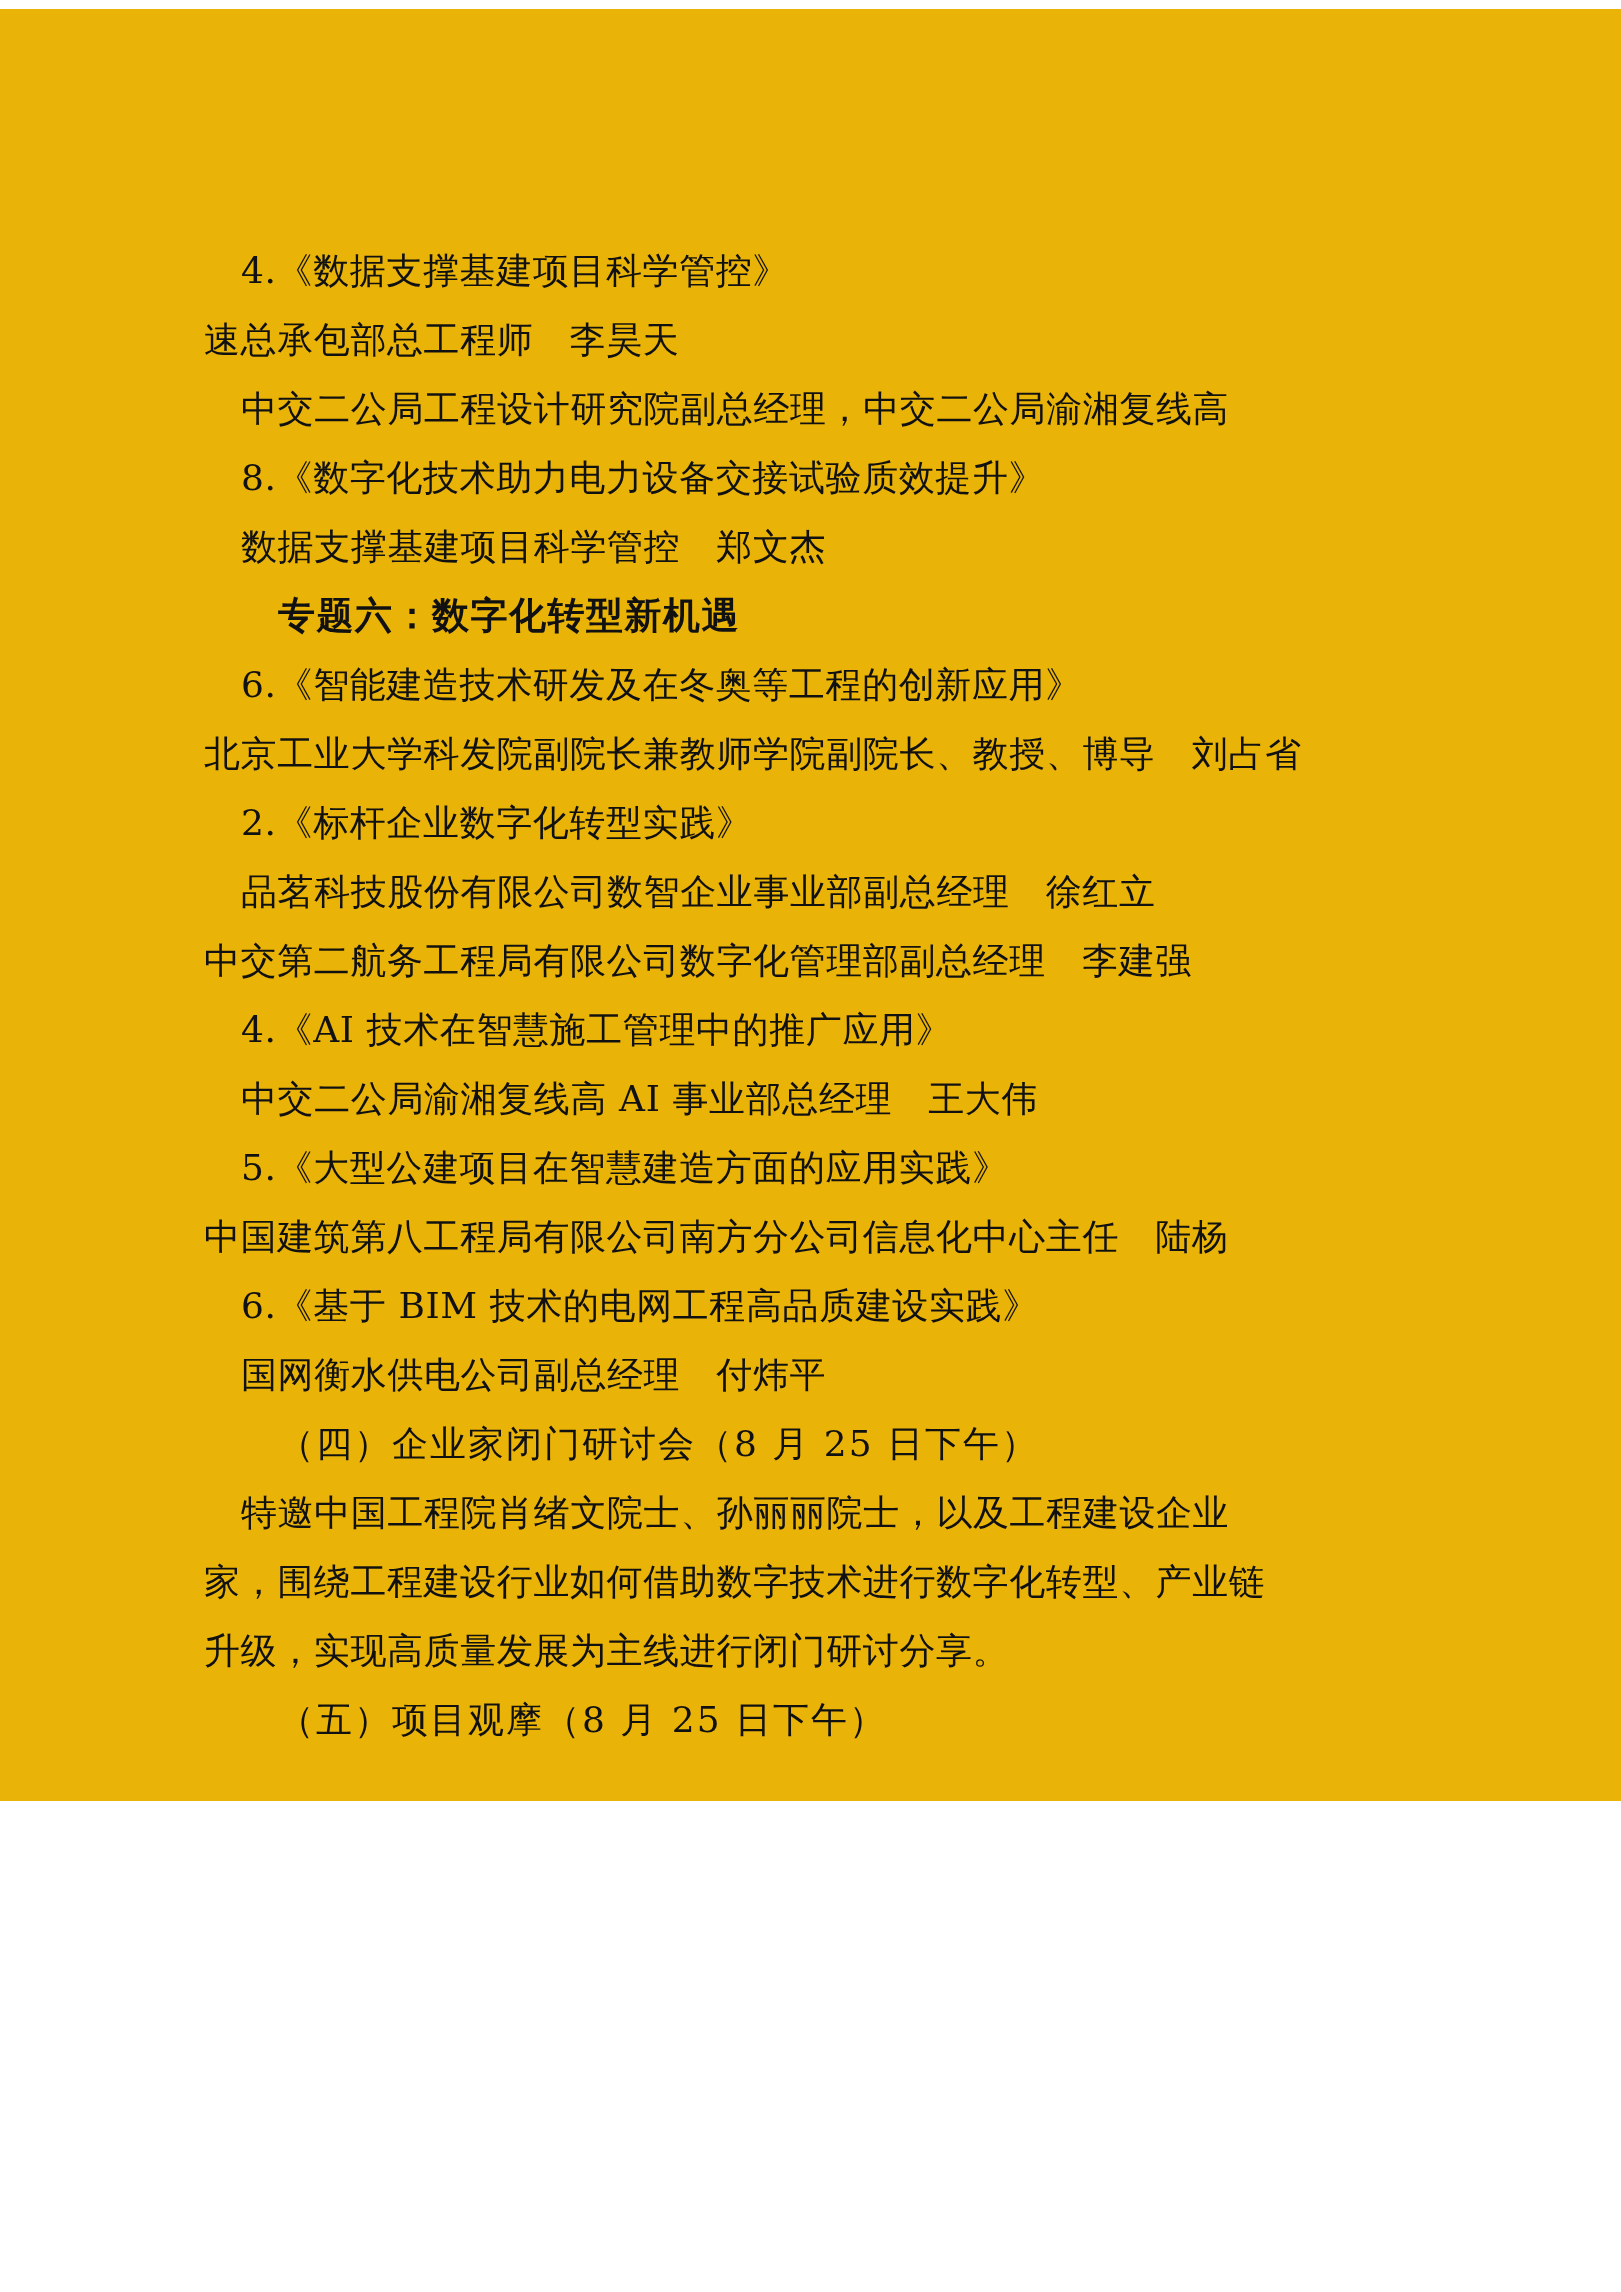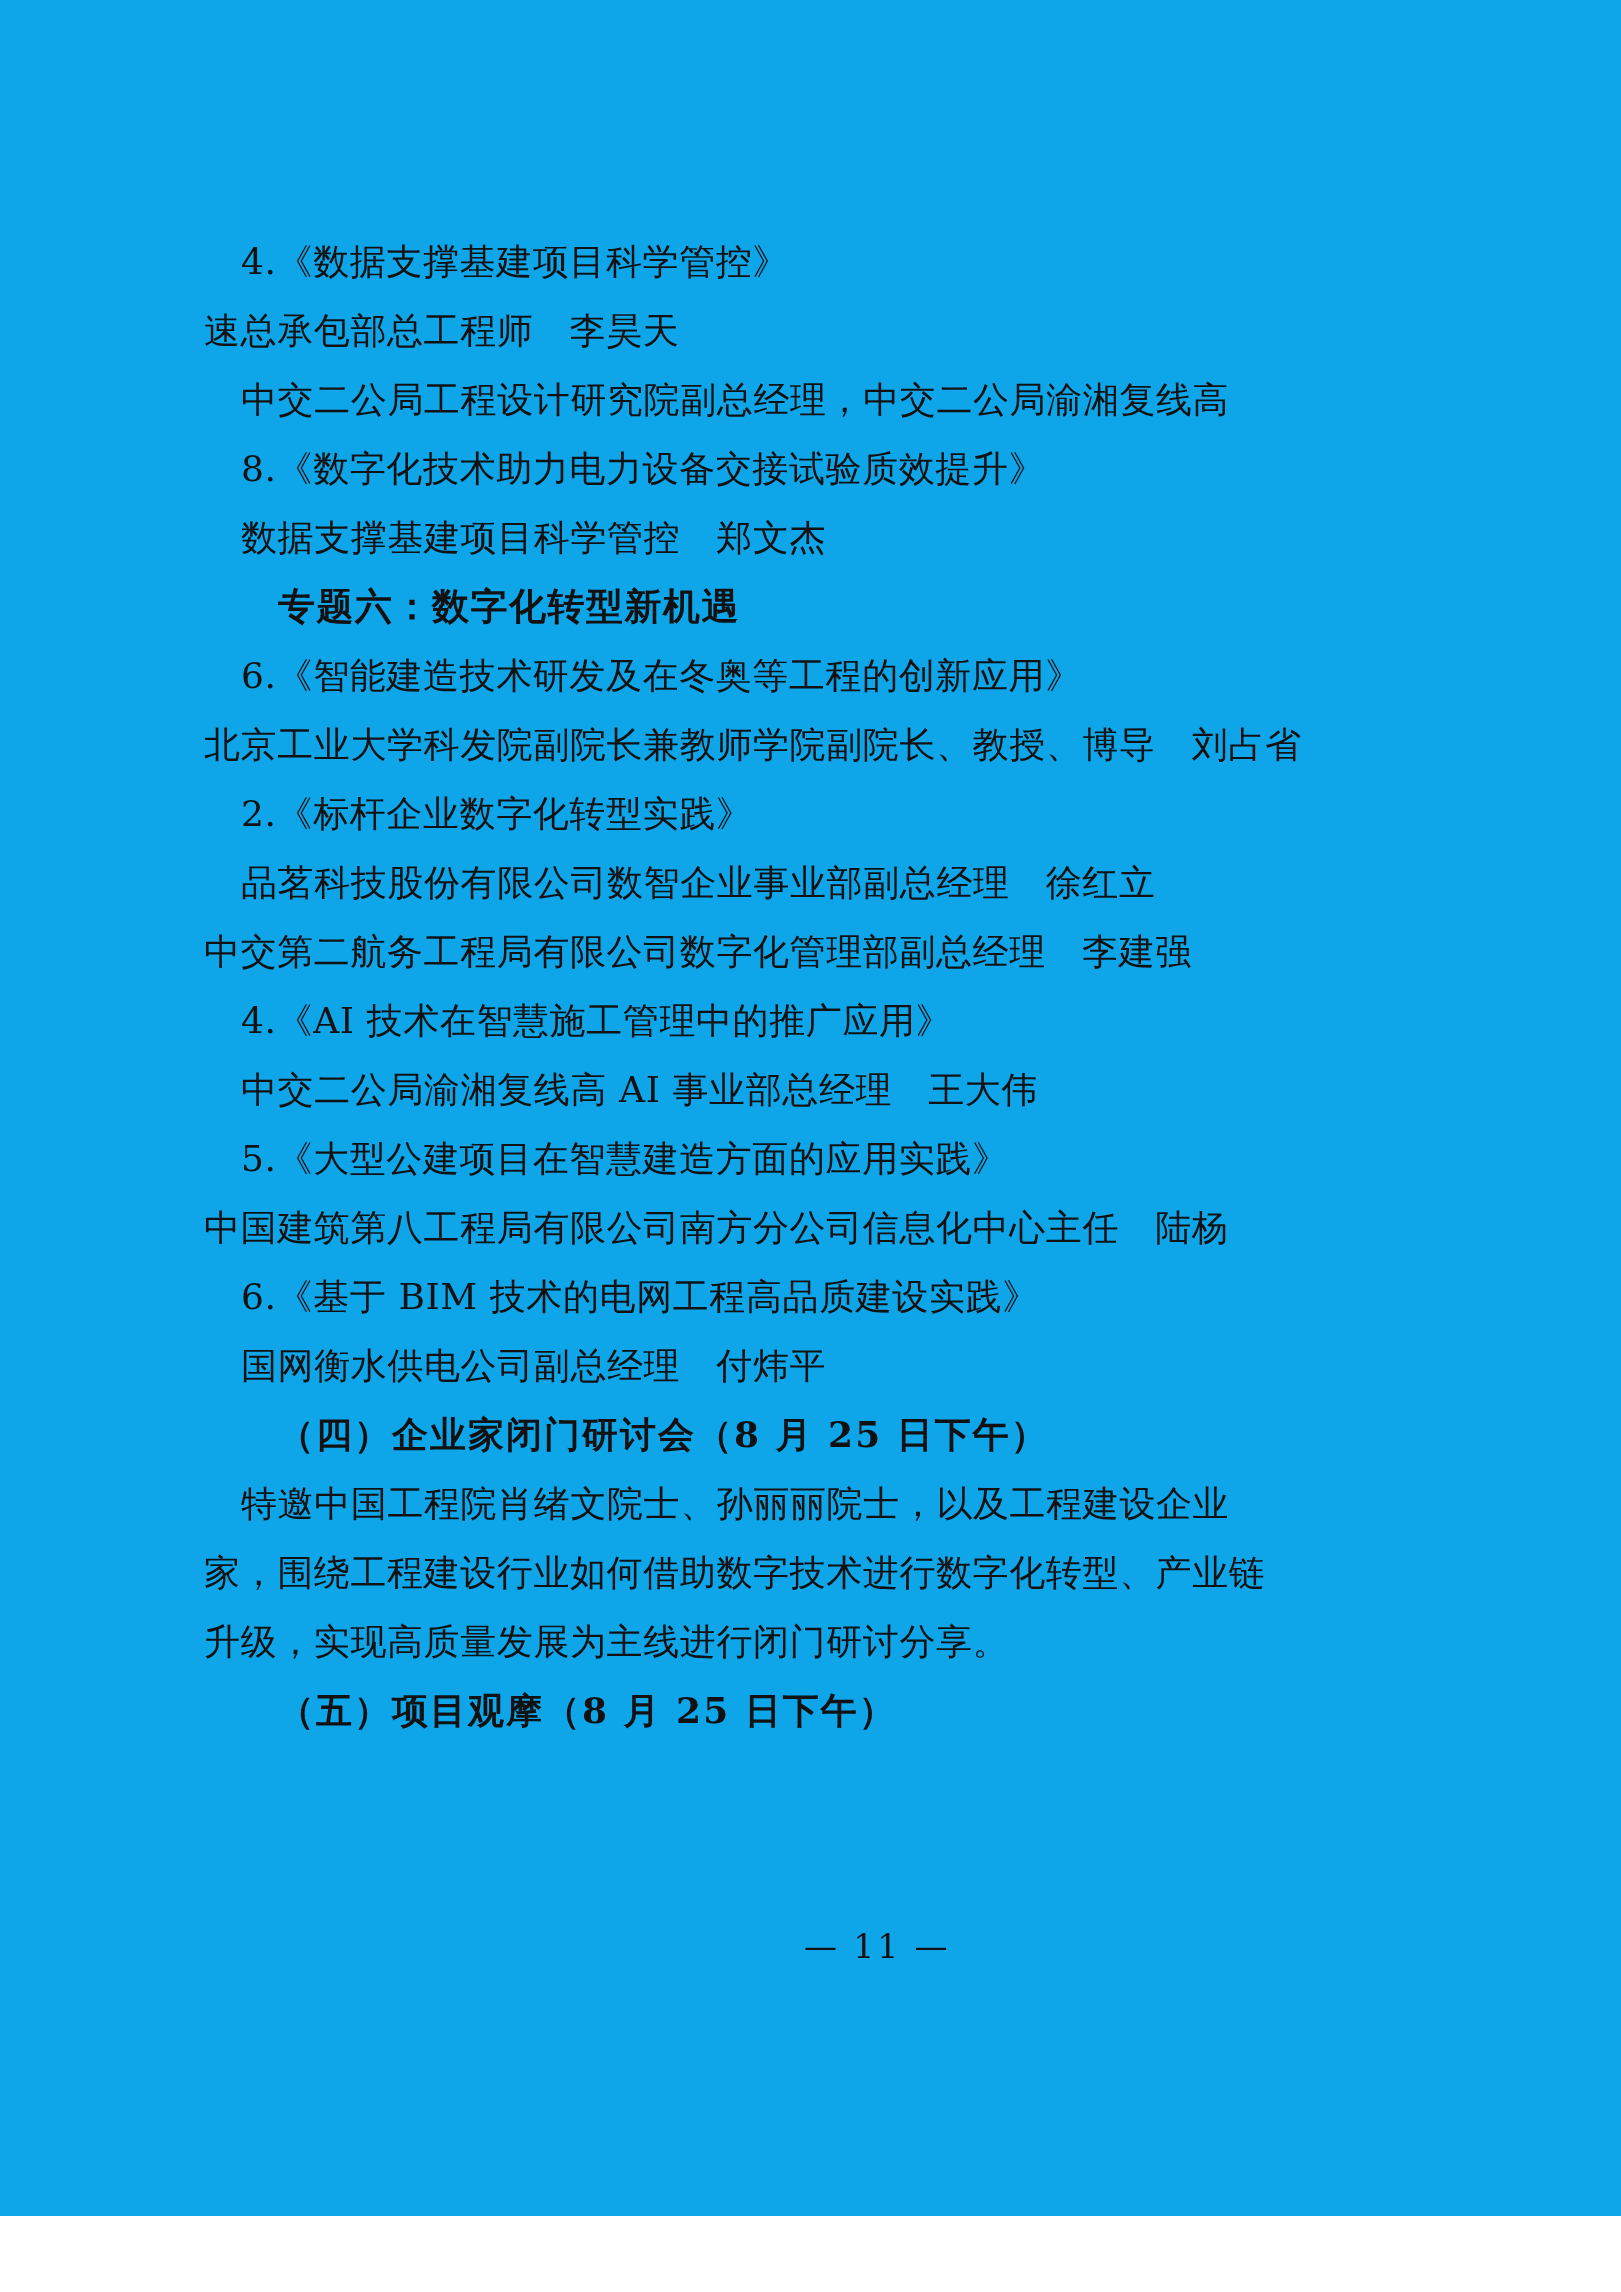--- a/index.html
+++ b/index.html
@@ -3,23 +3,23 @@
 <meta charset="utf-8">
 <style>
   html, body {
     margin: 0;
     padding: 0;
     background: #ffffff;
   }
   .page {
     position: relative;
     width: 1621px;
-    height: 2216px;
-    background: #0ea5e9;
-    margin: 0 auto;
+    height: 1792px;
+    background: #eab308;
+    margin: 9px auto;
     font-family: "DejaVu Serif", "Liberation Serif", serif;
     color: #000000;
     box-sizing: border-box;
   }
   .content {
     position: absolute;
     left: 204px;
     top: 227px;
     width: 1215px;
   }
@@ -30,21 +30,21 @@
     white-space: pre-wrap;
     color: #111111;
   }
   .indent1 {
     text-indent: 37px;
   }
   .indent-title {
     text-indent: 74px;
   }
   .bold {
-    font-weight: 700;
+    font-weight: 400;
     letter-spacing: 2px;
   }
   .section-head {
     font-weight: 700;
     font-size: 37px;
     letter-spacing: 1.5px;
   }
   .page-number {
     position: absolute;
     left: 0;

